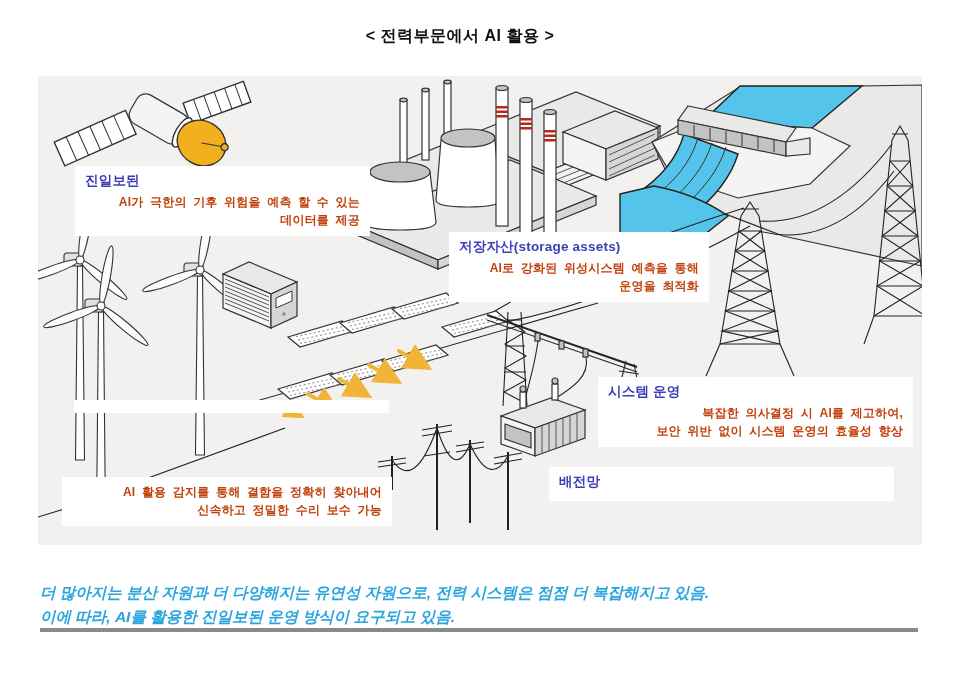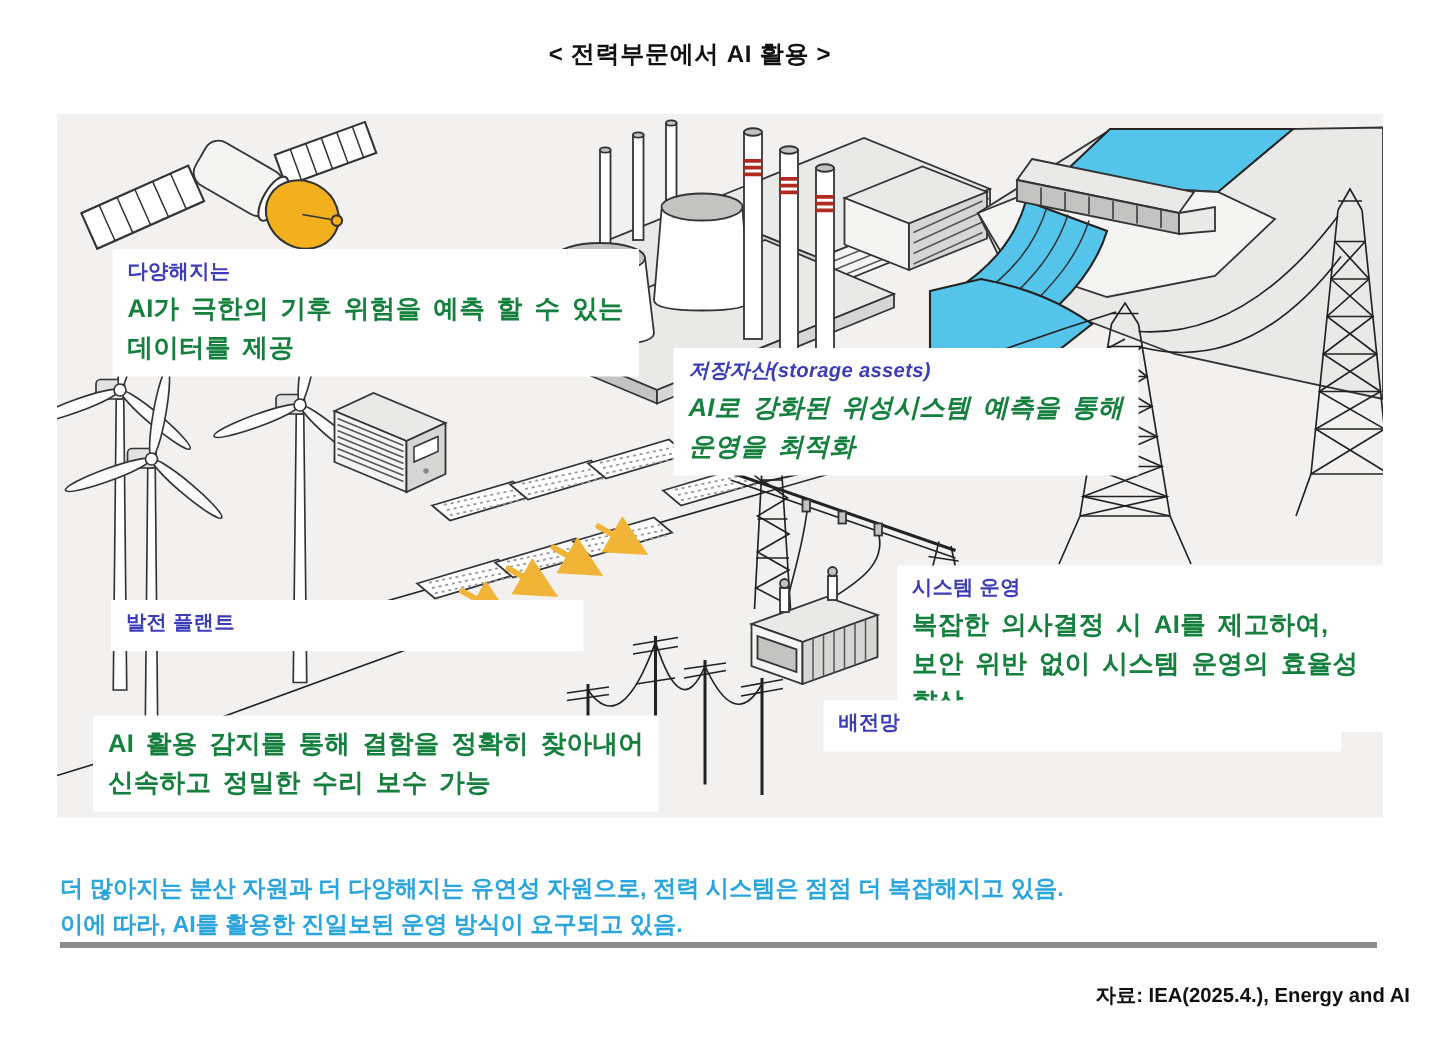--- a/index.html
+++ b/index.html
@@ -17,33 +17,33 @@
   }
   .diagram svg{position:absolute;left:0;top:0;width:884px;height:469px;}
   .label-box{
     position:absolute;background:#ffffff;padding:6px 10px 7px 10px;
   }
   .label-box .lb-title{
     font-size:13.5px;font-weight:bold;color:var(--label-title,#3d3db8);
     margin-bottom:3px;letter-spacing:0.2px;
   }
   .label-box .lb-body{
-    font-size:17px;font-weight:bold;color:#15803d;line-height:1.5;
-    white-space:pre-line;word-spacing:3px;letter-spacing:0.2px;
+    font-size:12px;font-weight:bold;color:#c2410c;line-height:1.5;
+    white-space:pre-line;word-spacing:3px;letter-spacing:0.2px;text-align:right;
   }
   
   .box-satellite{left:37px;top:90px;min-width:275px;}
-  .box-storage{left:411px;top:156px;min-width:240px;font-style:italic;}
+  .box-storage{left:411px;top:156px;min-width:240px;}
   .box-plant{left:36px;top:324px;min-width:295px;}
   .box-system{left:560px;top:301px;min-width:295px;}
   .box-grid{left:24px;top:401px;min-width:310px;}
   .box-distribution{left:511px;top:391px;min-width:325px;}
   .summary{
     position:absolute;left:40px;top:581px;width:885px;
-    font-size:15.5px;font-weight:bold;
+    font-size:15.5px;font-weight:bold;font-style:italic;
     color:var(--summary-text,#2aa5de);line-height:1.55;white-space:pre-line;
   }
   .divider{
     position:absolute;left:40px;top:628px;width:878px;height:4px;
     background:var(--divider,#8a8a8a);
   }
   .source{
     position:absolute;right:20px;top:655px;width:420px;text-align:right;
     font-size:13.5px;font-weight:bold;color:#111;
   }
@@ -280,44 +280,42 @@
         <path class="wire" d="M384,354 L414,349 M384,360 L414,355 M386,380 L412,376"></path>
         <path class="wire" d="M418,370 L446,366 M418,376 L446,371"></path>
         <path class="wire" d="M456,382 L484,377 M456,388 L484,383"></path>
         <path class="wire" d="M354,384 Q376,416 399,352"></path>
         <path class="wire" d="M399,352 Q416,406 432,368"></path>
         <path class="wire" d="M432,368 Q452,412 470,380"></path>
       </g>
     </svg>
 
     <div class="label-box box-satellite">
-      <div class="lb-title">다양해지는</div>
+      <div class="lb-title">진일보된</div>
       <div class="lb-body">AI가 극한의 기후 위험을 예측 할 수 있는
 데이터를 제공</div>
     </div>
     <div class="label-box box-storage">
       <div class="lb-title">저장자산(storage assets)</div>
       <div class="lb-body">AI로 강화된 위성시스템 예측을 통해
 운영을 최적화</div>
     </div>
     <div class="label-box box-plant">
-      <div class="lb-title">발전 플랜트</div>
     </div>
     <div class="label-box box-system">
       <div class="lb-title">시스템 운영</div>
       <div class="lb-body">복잡한 의사결정 시 AI를 제고하여,
 보안 위반 없이 시스템 운영의 효율성 향상</div>
     </div>
     <div class="label-box box-grid">
       <div class="lb-body">AI 활용 감지를 통해 결함을 정확히 찾아내어
 신속하고 정밀한 수리 보수 가능</div>
     </div>
     <div class="label-box box-distribution">
       <div class="lb-title">배전망</div>
     </div>
   </div>
 
   <div class="summary">더 많아지는 분산 자원과 더 다양해지는 유연성 자원으로, 전력 시스템은 점점 더 복잡해지고 있음.
 이에 따라, AI를 활용한 진일보된 운영 방식이 요구되고 있음.</div>
   <div class="divider"></div>
-  <div class="source">자료: IEA(2025.4.), Energy and AI</div>
 
 </div>
 
 </body></html>

